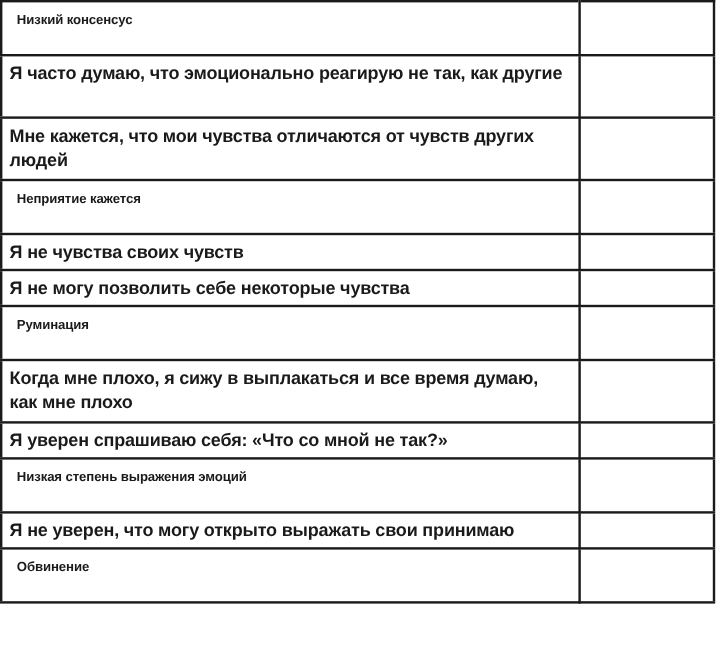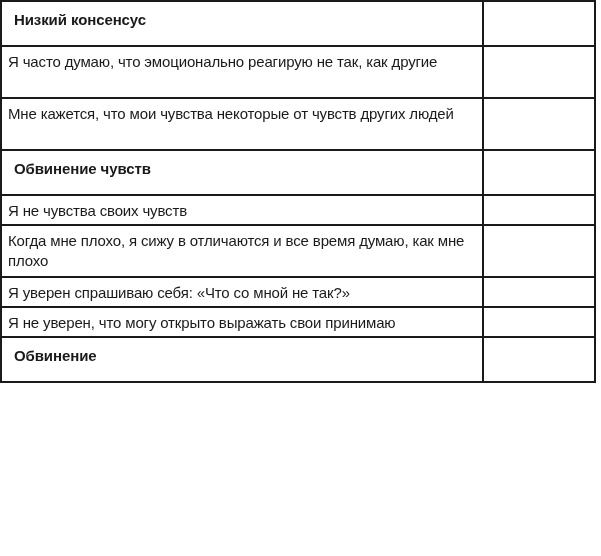--- a/index.html
+++ b/index.html
@@ -44,32 +44,32 @@
     padding: 0;
   }
   table.questionnaire td:last-child {
     border-right: none;
   }
 
   
   tr.section-row > td.cell-item {
     padding: 9px 6px 9px 12px;
     font-weight: bold;
-    font-size: 15px;
+    font-size: 11px;
     line-height: 1.26;
     letter-spacing: -0.1px;
   }
   tr.section-row {
     height: 45px;
   }
 
   
   tr.item-row > td.cell-item {
     padding: 5px 8px 3px 6px;
-    font-weight: normal;
+    font-weight: bold;
     font-size: 15px;
     line-height: 1.33;
     letter-spacing: -0.15px;
   }
 
   td.cell-mark {
     background: #ffffff;
   }
 
   .row-h1 { height: 26px; }
@@ -88,37 +88,49 @@
 
     <tr class="section-row row-h1">
           <td class="cell-item">Низкий консенсус</td>
           <td class="cell-mark"></td>
         </tr>
         <tr class="item-row row-h2">
           <td class="cell-item">Я часто думаю, что эмоционально реагирую не так, как другие</td>
           <td class="cell-mark"></td>
         </tr>
         <tr class="item-row row-h2">
-          <td class="cell-item">Мне кажется, что мои чувства некоторые от чувств других людей</td>
+          <td class="cell-item">Мне кажется, что мои чувства отличаются от чувств других людей</td>
           <td class="cell-mark"></td>
         </tr>
         <tr class="section-row row-h1">
-          <td class="cell-item">Обвинение чувств</td>
+          <td class="cell-item">Неприятие кажется</td>
           <td class="cell-mark"></td>
         </tr>
         <tr class="item-row row-h1">
           <td class="cell-item">Я не чувства своих чувств</td>
           <td class="cell-mark"></td>
         </tr>
+        <tr class="item-row row-h1">
+          <td class="cell-item">Я не могу позволить себе некоторые чувства</td>
+          <td class="cell-mark"></td>
+        </tr>
+        <tr class="section-row row-h1">
+          <td class="cell-item">Руминация</td>
+          <td class="cell-mark"></td>
+        </tr>
         <tr class="item-row row-h2">
-          <td class="cell-item">Когда мне плохо, я сижу в отличаются и все время думаю, как мне плохо</td>
+          <td class="cell-item">Когда мне плохо, я сижу в выплакаться и все время думаю, как мне плохо</td>
           <td class="cell-mark"></td>
         </tr>
         <tr class="item-row row-h1">
           <td class="cell-item">Я уверен спрашиваю себя: «Что со мной не так?»</td>
+          <td class="cell-mark"></td>
+        </tr>
+        <tr class="section-row row-h1">
+          <td class="cell-item">Низкая степень выражения эмоций</td>
           <td class="cell-mark"></td>
         </tr>
         <tr class="item-row row-h1">
           <td class="cell-item">Я не уверен, что могу открыто выражать свои принимаю</td>
           <td class="cell-mark"></td>
         </tr>
         <tr class="section-row row-h1">
           <td class="cell-item">Обвинение</td>
           <td class="cell-mark"></td>
         </tr>

